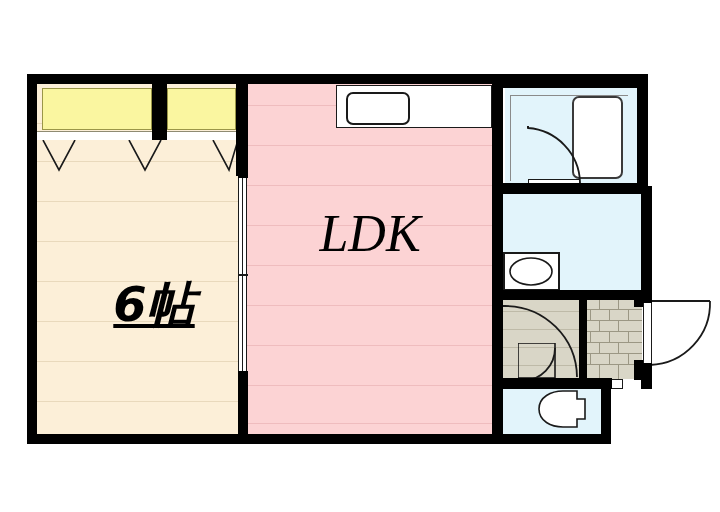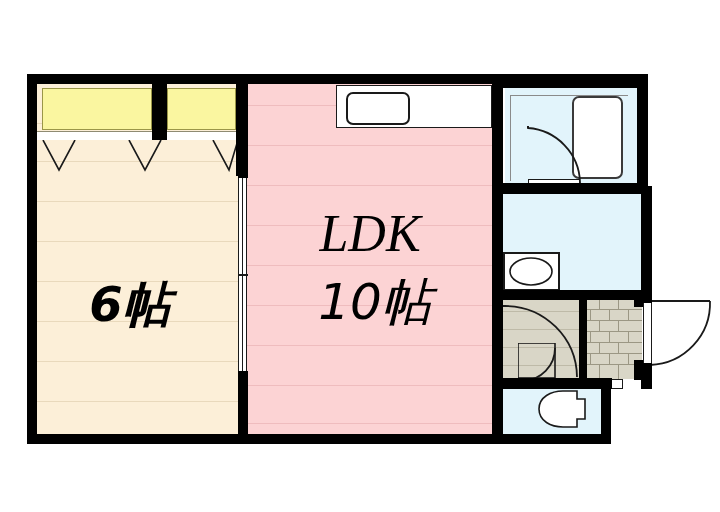--- a/index.html
+++ b/index.html
@@ -205,18 +205,17 @@
 
   <div class="wall" style="left:238px;top:140px;width:10px;height:38px;"></div>
   <div class="wall" style="left:238px;top:371px;width:10px;height:67px;"></div>
 
   <div class="wall" style="left:152px;top:83px;width:15px;height:57px;"></div>
 
   <div class="wall" style="left:27px;top:131px;width:10px;height:45px;"></div>
 
   <div class="wall" style="left:236px;top:83px;width:12px;height:93px;"></div>
 
-  <div class="label lbl-jp" style="left:70px;top:280px;width:120px;font-size:48px;">6帖</div>
+  <div class="label lbl-jp" style="left:94px;top:280px;width:120px;font-size:48px;text-decoration:underline;">6帖</div>
 
   <div class="label" style="left:295px;top:208px;width:150px;font-size:52px;font-weight:400;text-align:center;">LDK</div>
-  <div class="label lbl-jp" style="left:305px;top:277px;width:140px;font-size:50px;font-weight:400;">10帖</div>
 
 </div>
 
 </body></html>

